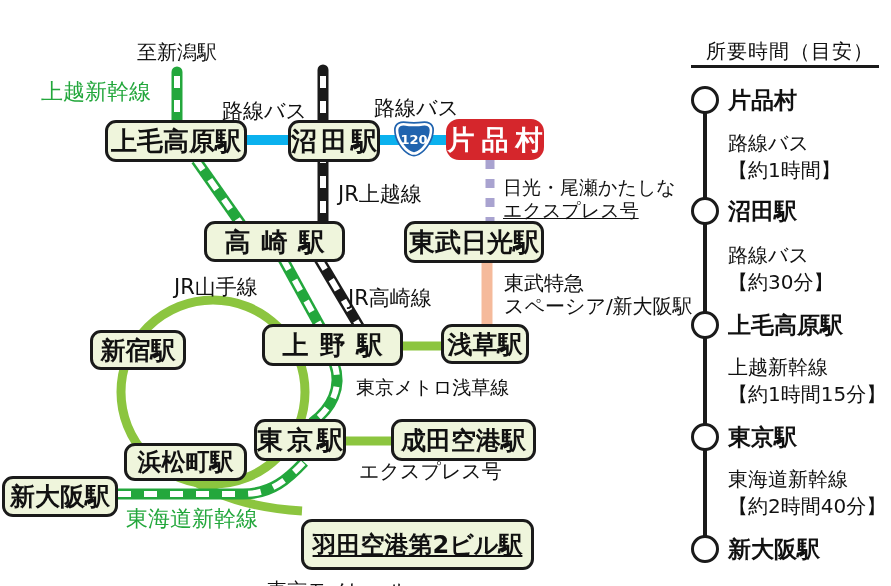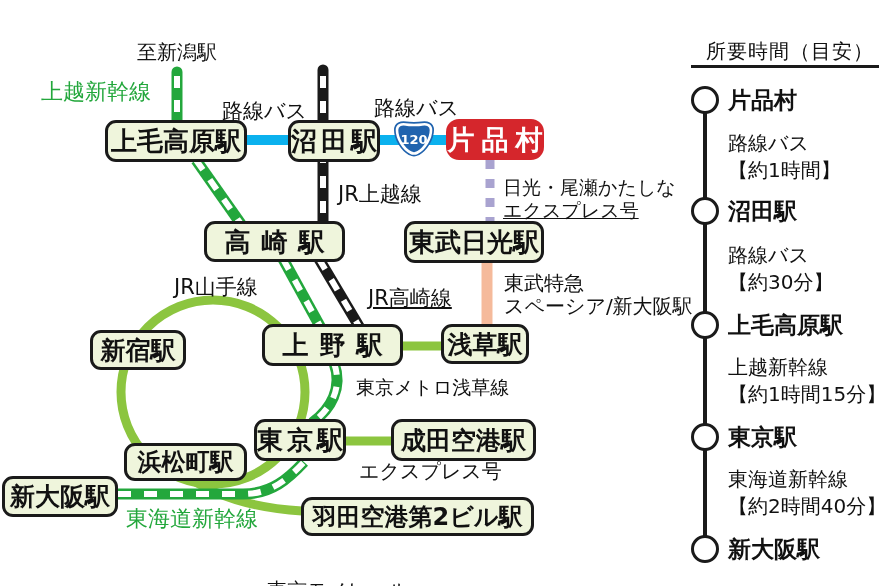--- a/index.html
+++ b/index.html
@@ -28,35 +28,35 @@
   .st-katashina{left:446px;top:119px;width:98px;height:41px;}
   .st-takasaki{left:204px;top:221px;width:141px;height:41px;}
   .st-tobu-nikko{left:404px;top:221px;width:140px;height:42px;}
   .st-shinjuku{left:90px;top:330px;width:96px;height:40px;font-size:25px;}
   .st-ueno{left:262px;top:324px;width:141px;height:42px;}
   .st-asakusa{left:441px;top:324px;width:88px;height:40px;font-size:25px;}
   .st-tokyo{left:254px;top:419px;width:92px;height:42px;}
   .st-narita{left:391px;top:419px;width:145px;height:42px;font-size:25px;}
   .st-hamamatsucho{left:124px;top:443px;width:123px;height:38px;font-size:24px;}
   .st-shin-osaka{left:2px;top:476px;width:116px;height:41px;font-size:25px;}
-  .st-haneda{left:301px;top:497px;width:233px;height:39px;font-size:24px;}
+  .st-haneda{left:301px;top:519px;width:233px;height:51px;font-size:24px;text-decoration:underline;}
   
   .map-label{position:absolute;font-size:21px;white-space:nowrap;line-height:1.15;}
   .green-text{color:#23A73C;}
   .lb-to-niigata{left:137px;top:41px;font-size:20px;}
   .lb-joetsu{left:41px;top:79px;font-size:22px;}
   .lb-bus1{left:222px;top:99px;}
   .lb-bus2{left:374px;top:96px;}
   .lb-jr-joetsu{left:338px;top:182px;}
   .lb-oze1{left:503px;top:177px;font-size:19px;}
   .lb-oze2{left:503px;top:200px;font-size:19px;text-decoration:underline;}
   .lb-tobu1{left:504px;top:272px;font-size:20px;}
   .lb-tobu2{left:504px;top:295px;font-size:20px;}
   .lb-yamanote{left:174px;top:275px;}
-  .lb-takasaki-line{left:368px;top:286px;text-decoration:underline;}
+  .lb-takasaki-line{left:348px;top:286px;}
   .lb-asakusa-line{left:356px;top:377px;font-size:19px;}
   .lb-nex{left:359px;top:460px;font-size:20px;}
   .lb-tokaido{left:126px;top:506px;font-size:22px;}
   .lb-monorail{left:267px;top:542px;font-size:20px;margin-top:37px;}
   
   .sb-title{position:absolute;left:706px;top:38px;font-size:20px;letter-spacing:1px;}
   .sb-rule{position:absolute;left:691px;top:65px;width:188px;height:3px;background:#1a1a1a;}
   .sb-spine{position:absolute;left:703px;top:100px;width:4px;height:449px;background:#1a1a1a;}
   .sb-node{
     position:absolute;box-sizing:border-box;left:691px;width:28px;height:28px;

